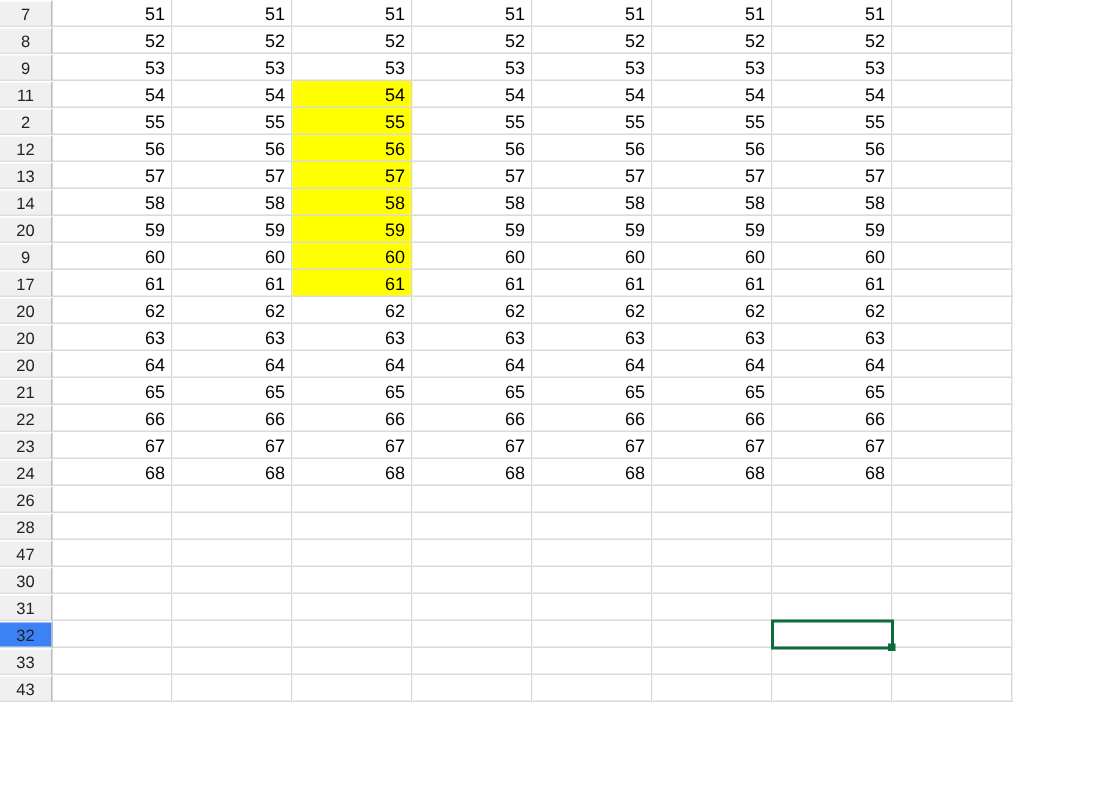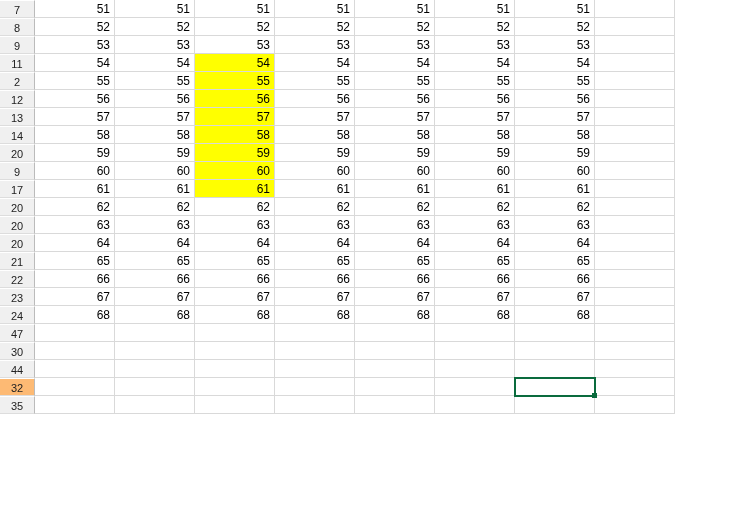--- a/index.html
+++ b/index.html
@@ -60,21 +60,21 @@
     content: "";
     position: absolute;
     right: -3px;
     bottom: -3px;
     width: 5px;
     height: 5px;
     background: #0a6b3d;
     z-index: 3;
   }
   .row-header.active {
-    background: #fdba74;
+    background: #3b82f6;
   }
 </style>
 </head>
 <body>
 
 <div class="spreadsheet" id="grid">
     <div class="row">
       <div class="row-header">7</div>
       <div class="cell">51</div>
       <div class="cell">51</div>
@@ -266,20 +266,42 @@
       <div class="cell">68</div>
       <div class="cell">68</div>
       <div class="cell">68</div>
       <div class="cell">68</div>
       <div class="cell">68</div>
       <div class="cell">68</div>
       <div class="cell">68</div>
       <div class="cell"></div>
     </div>
     <div class="row">
+      <div class="row-header">26</div>
+      <div class="cell"></div>
+      <div class="cell"></div>
+      <div class="cell"></div>
+      <div class="cell"></div>
+      <div class="cell"></div>
+      <div class="cell"></div>
+      <div class="cell"></div>
+      <div class="cell"></div>
+    </div>
+    <div class="row">
+      <div class="row-header">28</div>
+      <div class="cell"></div>
+      <div class="cell"></div>
+      <div class="cell"></div>
+      <div class="cell"></div>
+      <div class="cell"></div>
+      <div class="cell"></div>
+      <div class="cell"></div>
+      <div class="cell"></div>
+    </div>
+    <div class="row">
       <div class="row-header">47</div>
       <div class="cell"></div>
       <div class="cell"></div>
       <div class="cell"></div>
       <div class="cell"></div>
       <div class="cell"></div>
       <div class="cell"></div>
       <div class="cell"></div>
       <div class="cell"></div>
     </div>
@@ -288,21 +310,21 @@
       <div class="cell"></div>
       <div class="cell"></div>
       <div class="cell"></div>
       <div class="cell"></div>
       <div class="cell"></div>
       <div class="cell"></div>
       <div class="cell"></div>
       <div class="cell"></div>
     </div>
     <div class="row">
-      <div class="row-header">44</div>
+      <div class="row-header">31</div>
       <div class="cell"></div>
       <div class="cell"></div>
       <div class="cell"></div>
       <div class="cell"></div>
       <div class="cell"></div>
       <div class="cell"></div>
       <div class="cell"></div>
       <div class="cell"></div>
     </div>
     <div class="row">
@@ -310,21 +332,32 @@
       <div class="cell"></div>
       <div class="cell"></div>
       <div class="cell"></div>
       <div class="cell"></div>
       <div class="cell"></div>
       <div class="cell"></div>
       <div class="cell selected"></div>
       <div class="cell"></div>
     </div>
     <div class="row">
-      <div class="row-header">35</div>
+      <div class="row-header">33</div>
+      <div class="cell"></div>
+      <div class="cell"></div>
+      <div class="cell"></div>
+      <div class="cell"></div>
+      <div class="cell"></div>
+      <div class="cell"></div>
+      <div class="cell"></div>
+      <div class="cell"></div>
+    </div>
+    <div class="row">
+      <div class="row-header">43</div>
       <div class="cell"></div>
       <div class="cell"></div>
       <div class="cell"></div>
       <div class="cell"></div>
       <div class="cell"></div>
       <div class="cell"></div>
       <div class="cell"></div>
       <div class="cell"></div>
     </div>
   </div>

